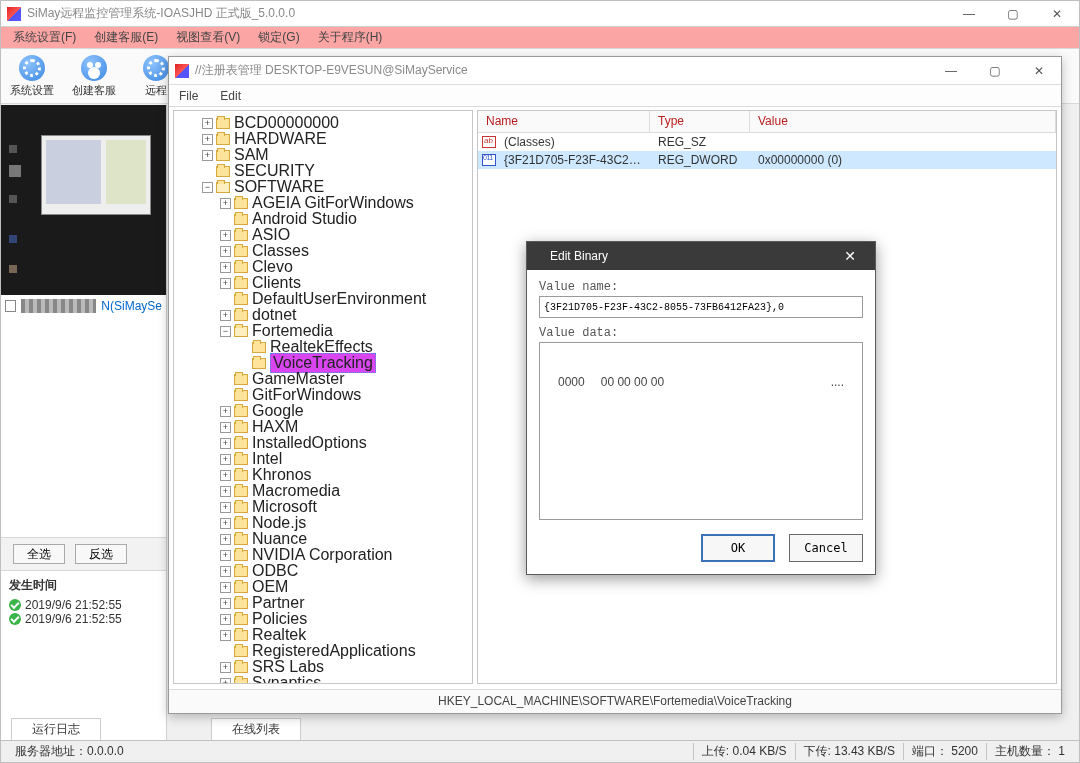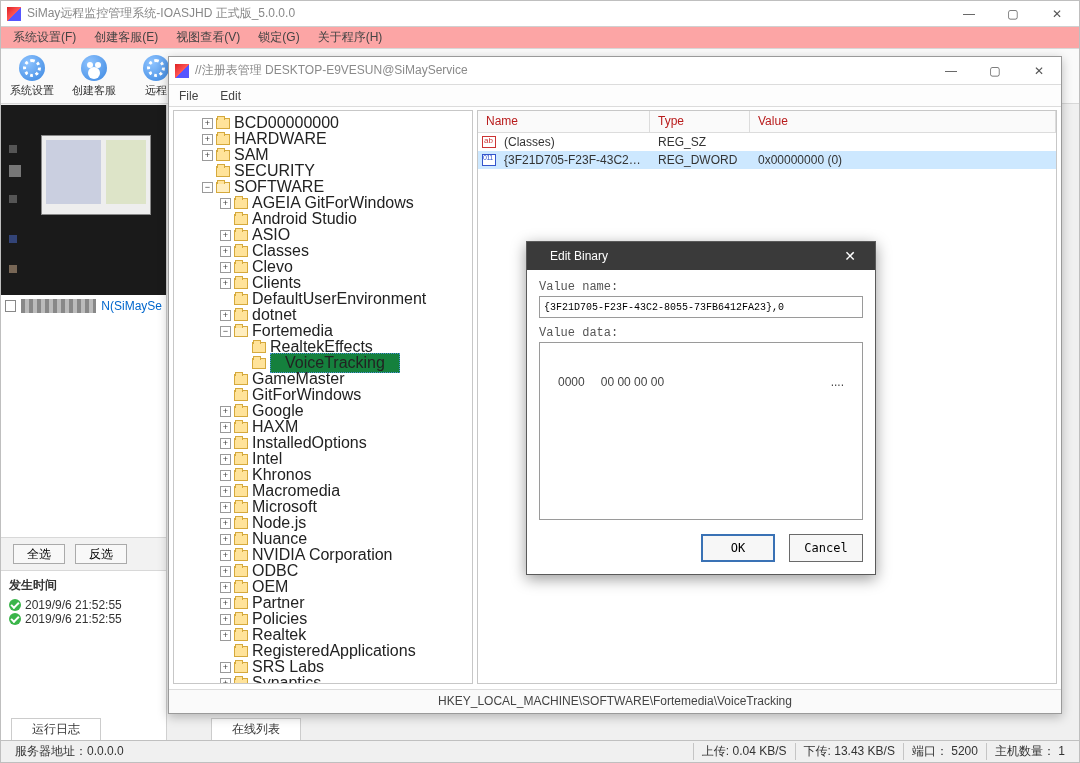--- a/index.html
+++ b/index.html
@@ -59,21 +59,21 @@
   .reg-menu { height:22px; border-bottom:1px solid #dcdcdc; background:#fdfdfd; display:flex; align-items:center; padding-left:10px; gap:22px; color:#444; }
   .reg-body { position:absolute; top:50px; bottom:26px; left:0; right:0; display:flex; }
   .reg-tree { width:300px; border:1px solid #c7c7c7; margin:3px 2px 3px 4px; overflow:auto; background:#fff; padding:4px 0; }
   .tree-row { display:flex; align-items:center; height:16px; white-space:nowrap; }
   .exp { width:11px; height:11px; border:1px solid #9a9a9a; margin-right:3px; font-size:9px; line-height:9px; text-align:center; color:#444; background:#fff; flex:none; }
   .noexp { width:11px; height:11px; margin-right:3px; flex:none; }
   .fld { width:14px; height:11px; background:#ffe39a; border:1px solid #d5a93c; margin-right:4px; flex:none; position:relative; }
   .fld.open { background:#ffeec0; }
   .fld::before { content:""; position:absolute; top:-3px; left:0; width:6px; height:3px; background:#ffe39a; border:1px solid #d5a93c; border-bottom:none; }
   .tree-row .tlabel { font-size:16px; color:#222; }
-  .tree-row.sel .tlabel { background:#15803d; border:1px dotted #4a90d9; padding:0 14px; }
+  .tree-row.sel .tlabel { background:#d946ef; border:1px dotted #4a90d9; padding:0 2px; }
   .ind { display:inline-block; flex:none; }
 
   .reg-list { flex:1; border:1px solid #c7c7c7; margin:3px 4px 3px 2px; background:#fff; display:flex; flex-direction:column; }
   .reg-head { height:22px; display:flex; border-bottom:1px solid #dcdcdc; background:#fafafa; }
   .reg-head .col { border-right:1px solid #dcdcdc; padding:3px 8px; color:#b91c1c; }
   .reg-rows { flex:1; }
   .reg-row { height:18px; display:flex; align-items:center; }
   .reg-row.sel { background:#cde8ff; }
   .reg-row .c { padding:0 8px; overflow:hidden; text-overflow:ellipsis; white-space:nowrap; }
   .ico-str { width:14px; height:12px; background:#fff; border:1px solid #c33; margin-left:4px; position:relative; flex:none;}

